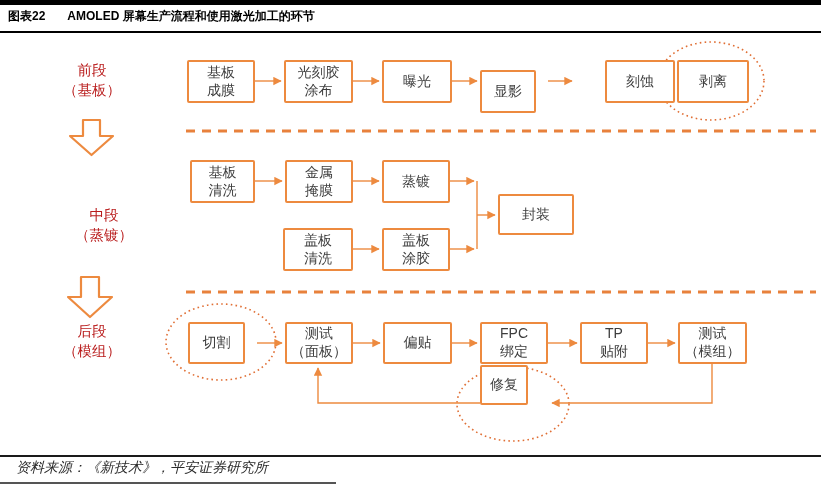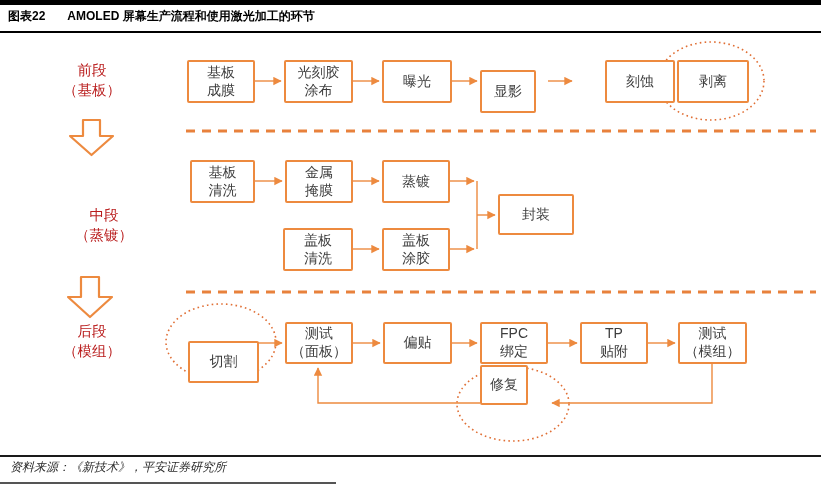--- a/index.html
+++ b/index.html
@@ -11,21 +11,21 @@
   .title .tnum{margin-right:22px;}
   .titleline{position:absolute;left:0;top:31px;width:821px;height:2px;background:#000;}
   .stage-label{position:absolute;text-align:center;font-size:14.5px;color:#b91c1c;
                line-height:1.35;white-space:pre-line;}
   .box{position:absolute;box-sizing:border-box;border:2px solid #ED8A3F;border-radius:2px;
        background:#ffffff;color:#3d3d3d;font-size:14px;line-height:1.28;
        display:flex;align-items:center;justify-content:center;text-align:center;
        white-space:pre-line;z-index:2;}
   .svglayer{position:absolute;left:0;top:0;z-index:1;}
   .footline{position:absolute;left:0;top:455px;width:821px;height:2px;background:#1a1a1a;}
-  .source{position:absolute;left:10px;top:459px;width:800px;font-size:12px;font-style:italic;
+  .source{position:absolute;left:16px;top:459px;width:800px;font-size:14px;font-style:italic;
           font-family:"Liberation Serif",serif;color:#2b2b2b;}
   .bottomedge{position:absolute;left:0;top:482px;width:336px;height:2px;background:#555;}
 </style>
 </head>
 <body>
 
 <div class="page">
 
   <div class="topbar"></div>
   <div class="title">
@@ -98,21 +98,21 @@
 清洗</div>
   <div class="box" style="left:285px;top:160px;width:68px;height:43px;">金属
 掩膜</div>
   <div class="box" style="left:382px;top:160px;width:68px;height:43px;text-align:right;">蒸镀</div>
   <div class="box" style="left:283px;top:228px;width:70px;height:43px;">盖板
 清洗</div>
   <div class="box" style="left:382px;top:228px;width:68px;height:43px;">盖板
 涂胶</div>
   <div class="box" style="left:498px;top:194px;width:76px;height:41px;">封装</div>
 
-  <div class="box" style="left:188px;top:322px;width:71px;height:42px;margin-top:19px;">切割</div>
+  <div class="box" style="left:188px;top:322px;width:57px;height:42px;">切割</div>
   <div class="box" style="left:285px;top:322px;width:68px;height:42px;">测试
 （面板）</div>
   <div class="box" style="left:480px;top:322px;width:68px;height:42px;">FPC
 绑定</div>
   <div class="box" style="left:383px;top:322px;width:69px;height:42px;">偏贴</div>
   <div class="box" style="left:580px;top:322px;width:68px;height:42px;">TP
 贴附</div>
   <div class="box" style="left:678px;top:322px;width:69px;height:42px;">测试
 （模组）</div>
 

